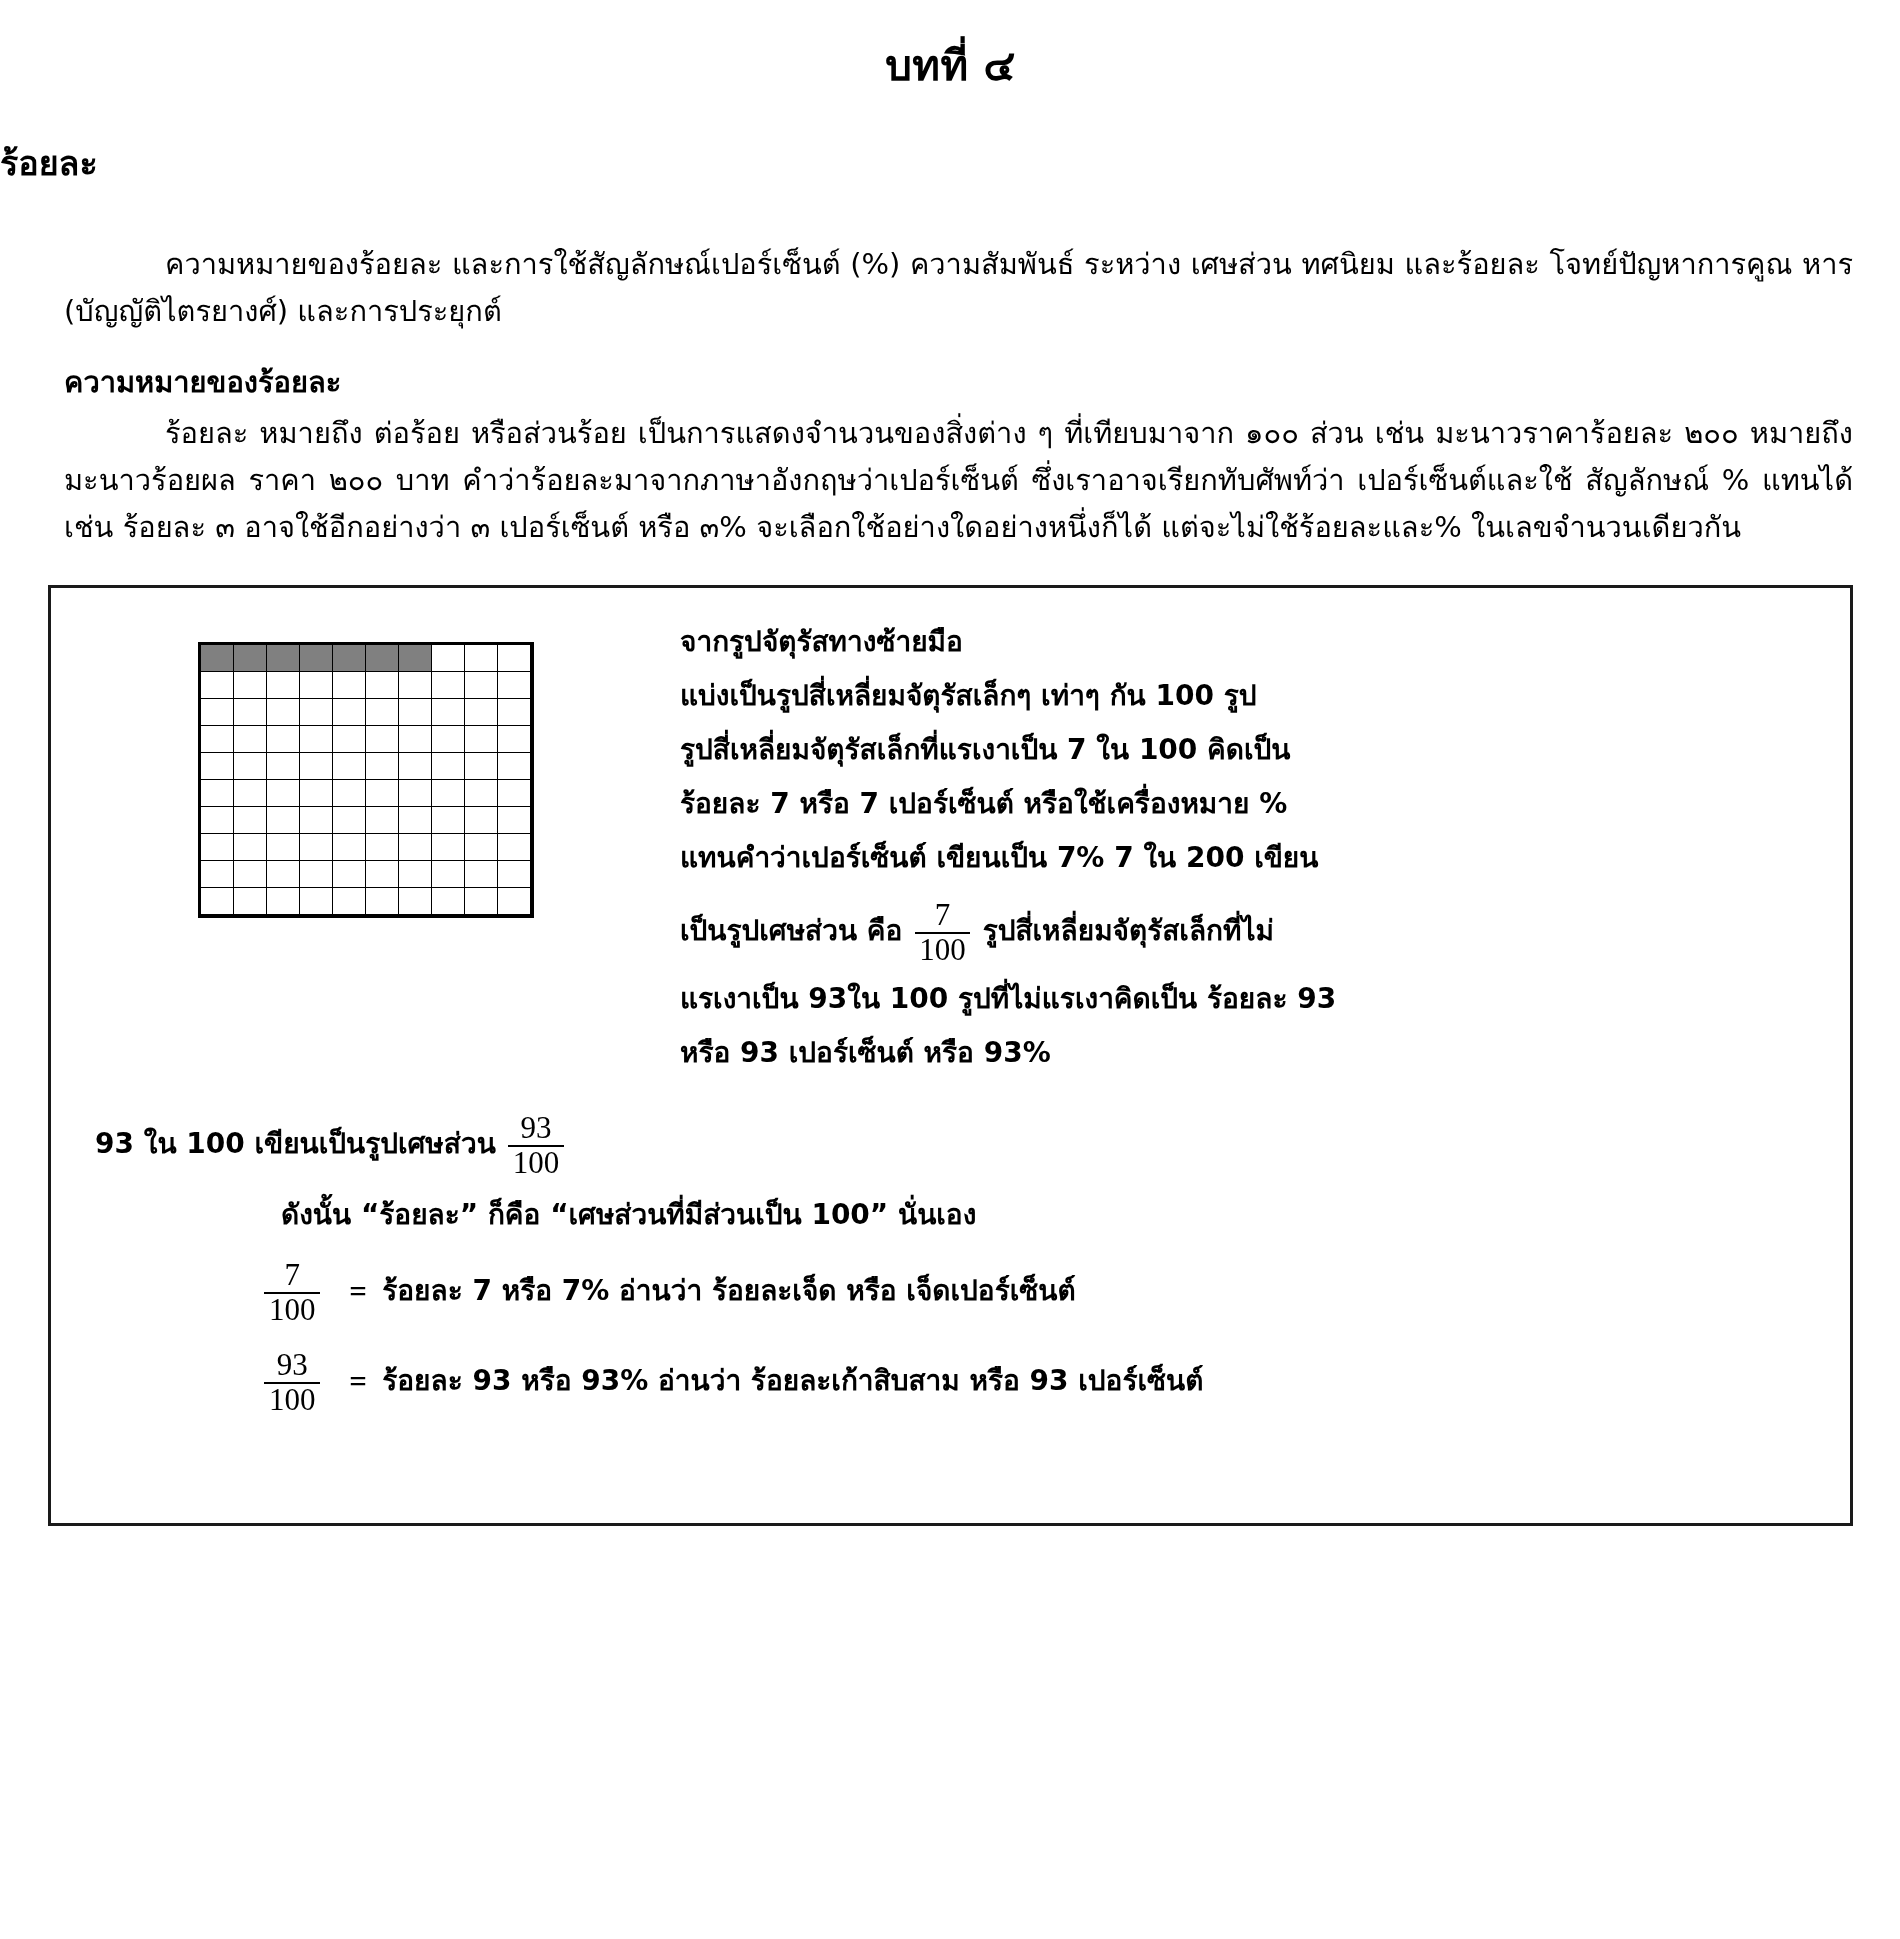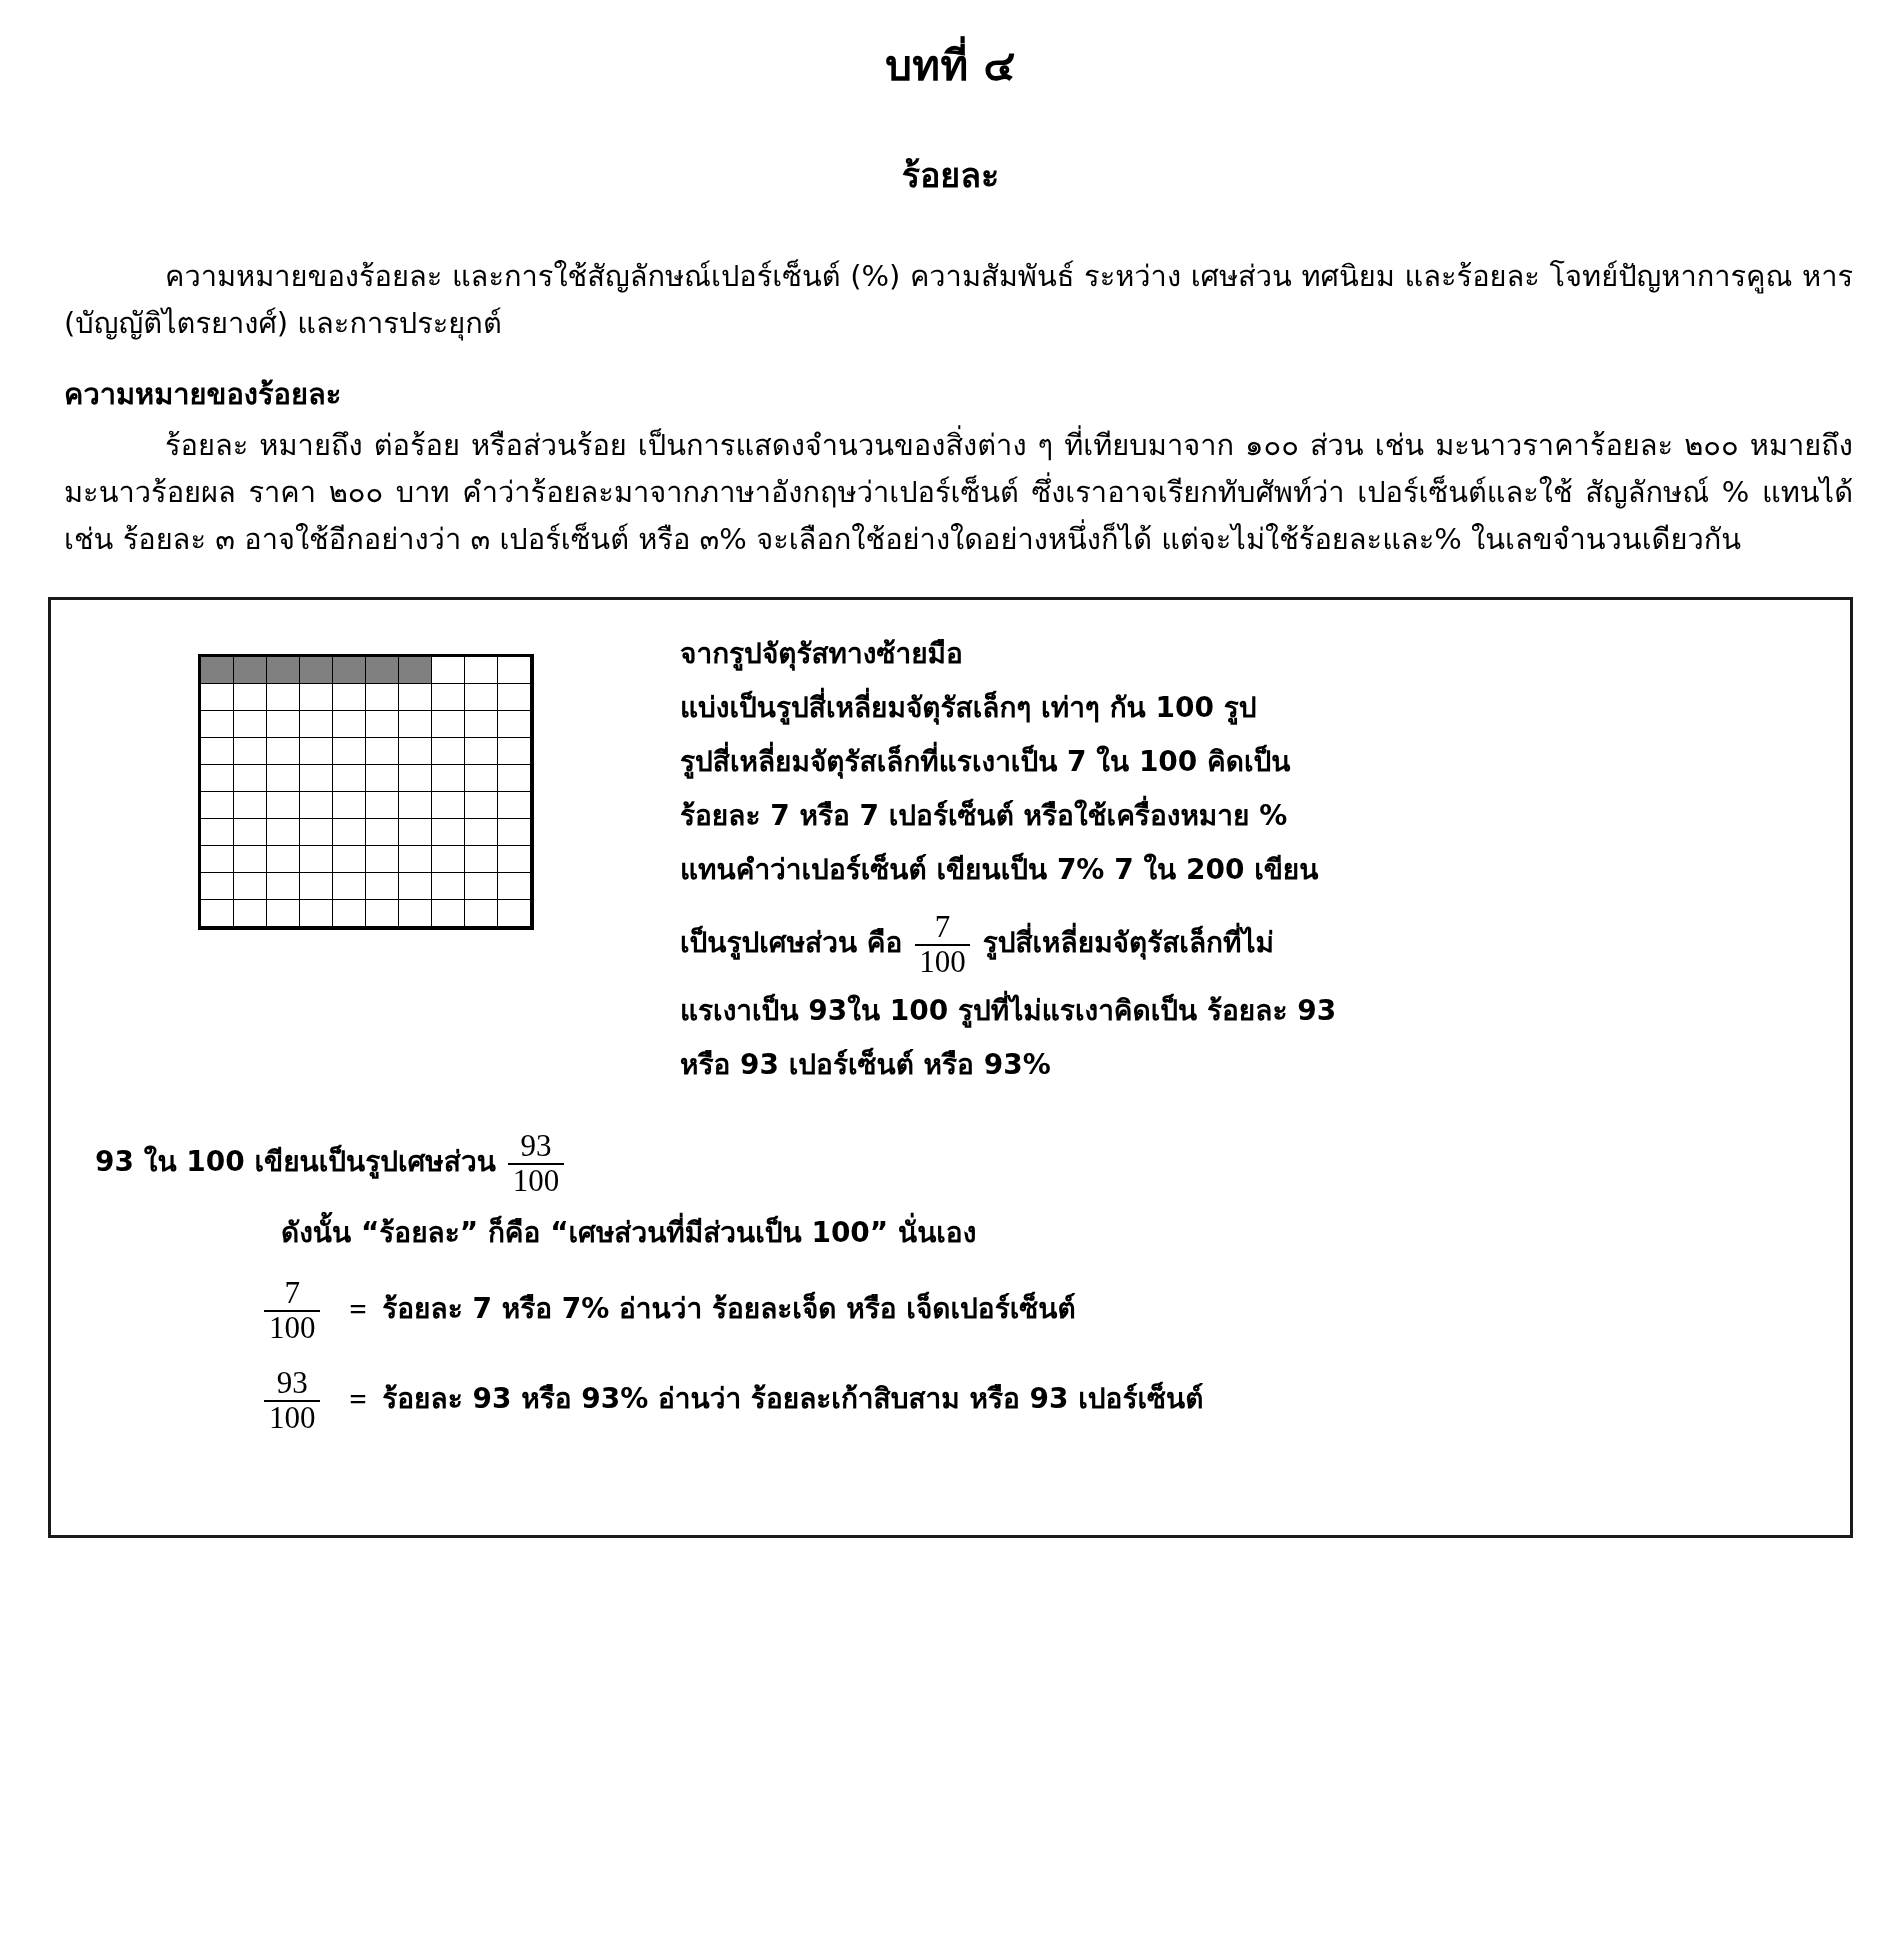--- a/index.html
+++ b/index.html
@@ -27,25 +27,24 @@
   .doc-title {
     text-align: center;
     font-size: 42px;
     font-weight: bold;
     font-family: "DejaVu Sans", "Liberation Sans", sans-serif;
     margin: 0;
     padding-top: 32px;
     letter-spacing: 0.4px;
   }
   .doc-subtitle {
-    text-align: center;
     font-size: 34px;
     font-weight: bold;
     font-family: "DejaVu Sans", "Liberation Sans", sans-serif;
-    margin: 12px;
+    margin: 0;
     padding-top: 38px;
   }
 
   
   .body-wrap {
     padding: 0 48px 0 64px;
     margin-top: 51px;
   }
   .para {
     font-size: 29px;
@@ -141,21 +140,21 @@
   .figure-bottom { padding: 7.7px 0 0 0; }
   .bottom-line {
     font-size: 28px;
     font-weight: bold;
     font-family: "DejaVu Sans", "Liberation Sans", sans-serif;
     line-height: 1.0;
     display: flex;
     align-items: center;
     white-space: nowrap;
   }
-  .bl-1 { margin: 16px 0 0 44px; }
+  .bl-1 { margin: 10px 0 0 44px; }
   .bl-2 { margin: 23px 0 0 230px; }
   .bl-3 { margin: 29px 0 0 201px; }
   .bl-4 { margin: 23px 0 0 201px; }
   .eq { margin: 0 15.3px 0 17px; font-family: "Liberation Serif", "DejaVu Serif", serif; font-size: 31px; }
 </style>
 </head>
 <body>
 
 <div class="page">
 

